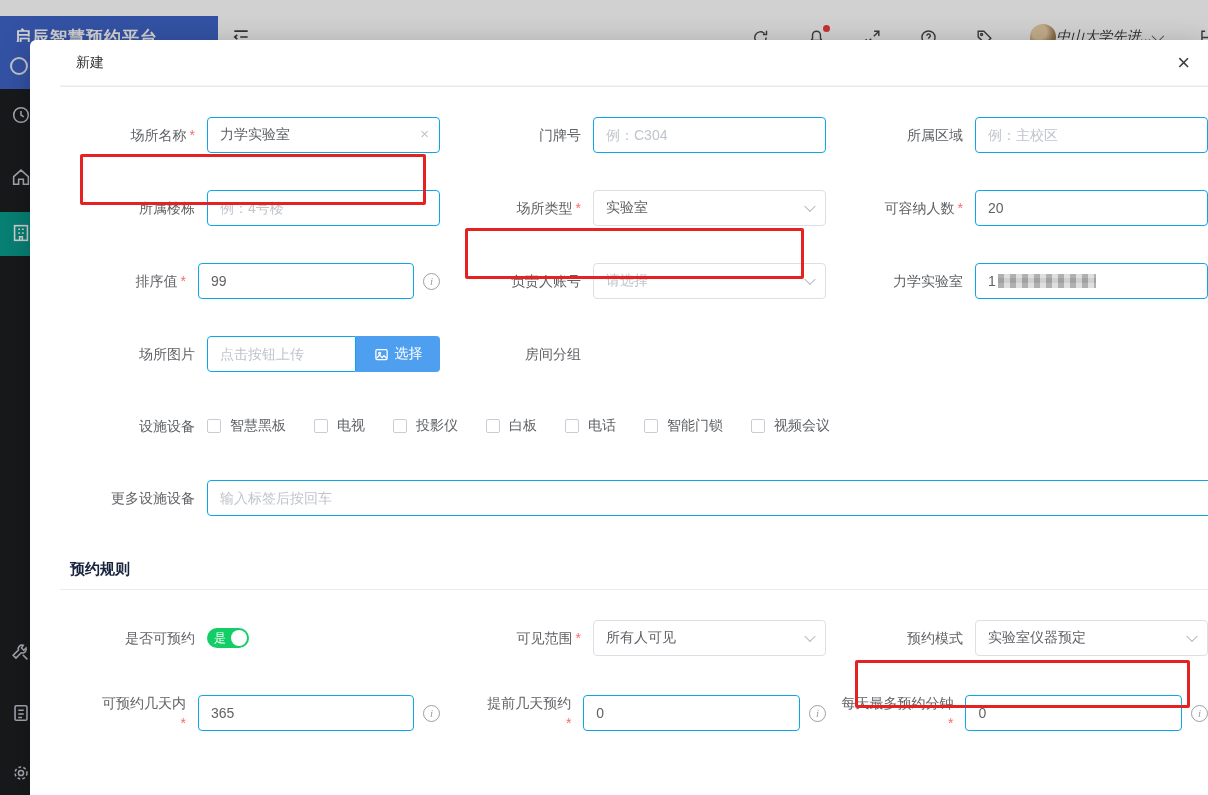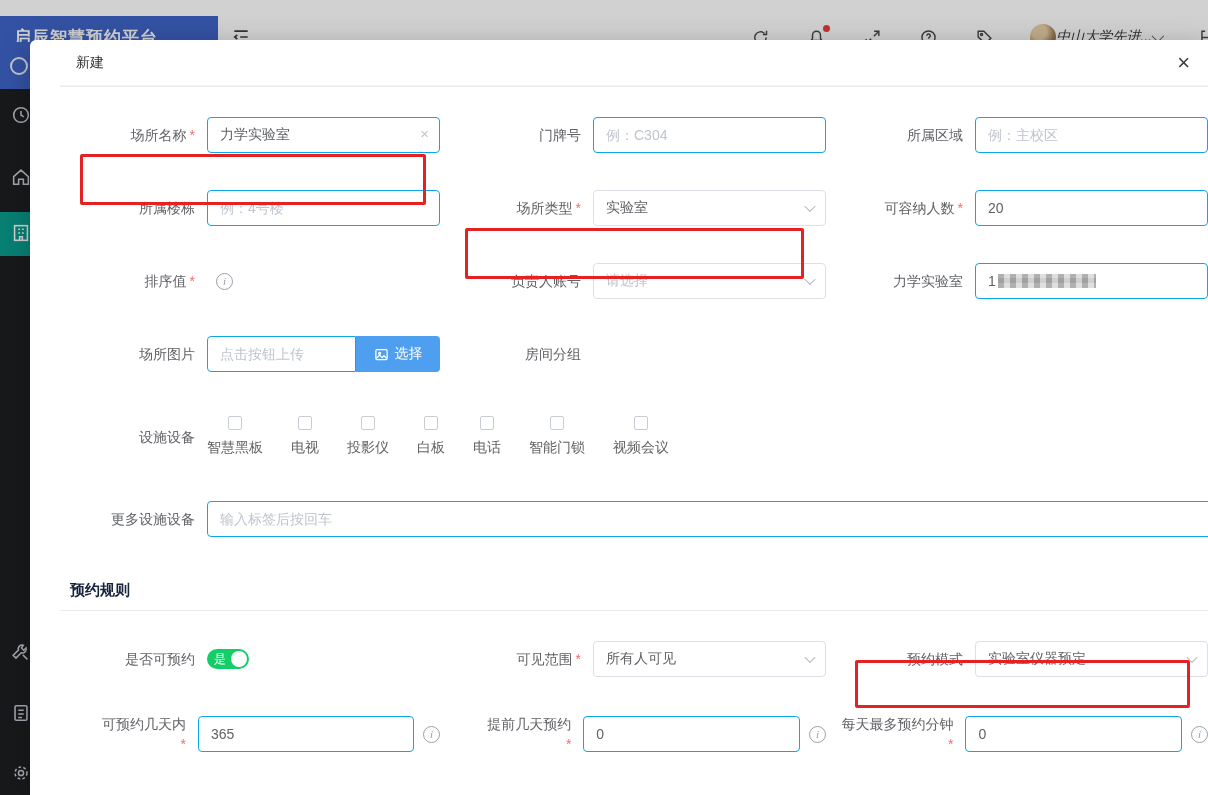--- a/index.html
+++ b/index.html
@@ -75,21 +75,21 @@
     color:#9aa0a6; font-size:11px; display:flex; align-items:center; justify-content:center;
     margin-left:9px; font-style:italic; font-family:"Liberation Serif",serif; }
 
   .upload { display:flex; width:233px; }
   .upload .inp { border-radius:4px 0 0 4px; min-width:0; flex:1; }
   .upbtn { width:84px; height:36px; background:#4e9ff0; color:#fff; display:flex; align-items:center;
     justify-content:center; gap:6px; border-radius:0 4px 4px 0; font-size:14px; cursor:pointer; }
   .upbtn svg { width:15px; height:15px; }
 
   .cb-wrap { display:flex; gap:28px; align-items:center; }
-  .cb { display:flex; align-items:center; gap:9px; font-size:14px; color:#606266; cursor:pointer;flex-direction:column; }
+  .cb { display:flex; align-items:center; gap:9px; font-size:14px; color:#606266; cursor:pointer; }
   .cb .box { width:14px; height:14px; border:1px solid #c8ccd4; border-radius:2px; background:#fff; }
 
   .ctrl-wide { width:1104px; position:relative; }
 
   .switch { width:42px; height:20px; border-radius:10px; background:#13ce66; position:relative;
     display:flex; align-items:center; cursor:pointer; }
   .switch .txt { color:#fff; font-size:12px; margin-left:7px; }
   .switch .knob { position:absolute; right:2px; top:2px; width:16px; height:16px; background:#fff; border-radius:50%; }
 
   .masked { display:flex; align-items:center; }
@@ -257,20 +257,23 @@
       <label class="lbl"><span>可容纳人数</span><span class="req">*</span></label>
       <div class="ctrl">
         <input class="inp" value="20" style="">
       </div>
     </div>
   </div>
 
   <div class="frow">
     <div class="fitem c1">
       <label class="lbl"><span>排序值</span><span class="req">*</span></label>
+      <div class="ctrl">
+        <input class="inp" value="99" style="">
+      </div>
       <span class="info">i</span>
     </div>
     <div class="fitem c2">
       <label class="lbl">负责人账号</label>
       <div class="ctrl">
         <div class="select ph">
           <span>请选择</span>
           <i class="chev"></i>
         </div>
       </div>

